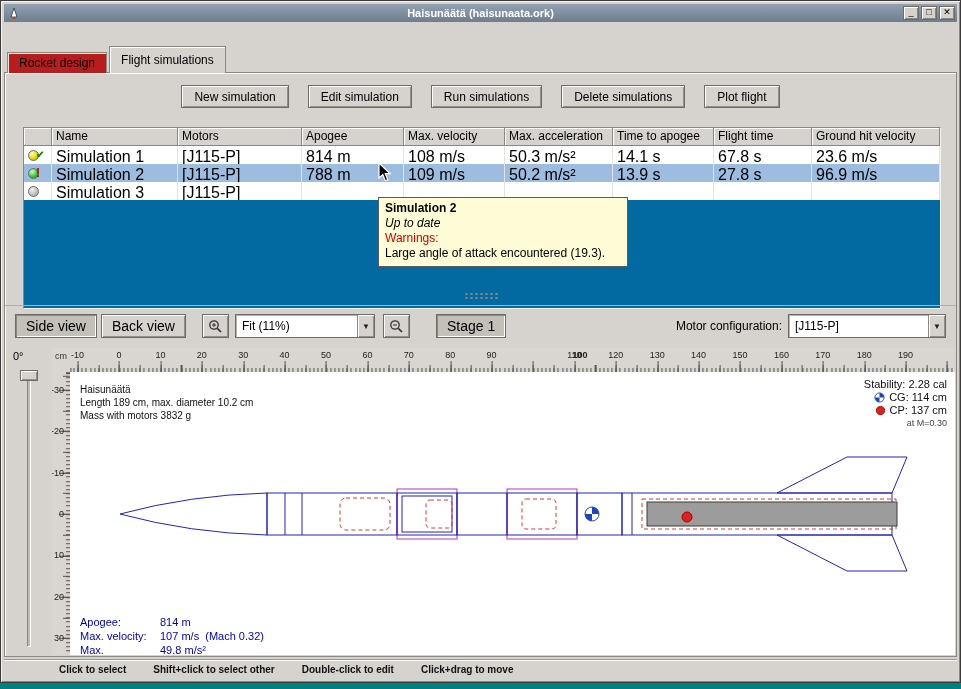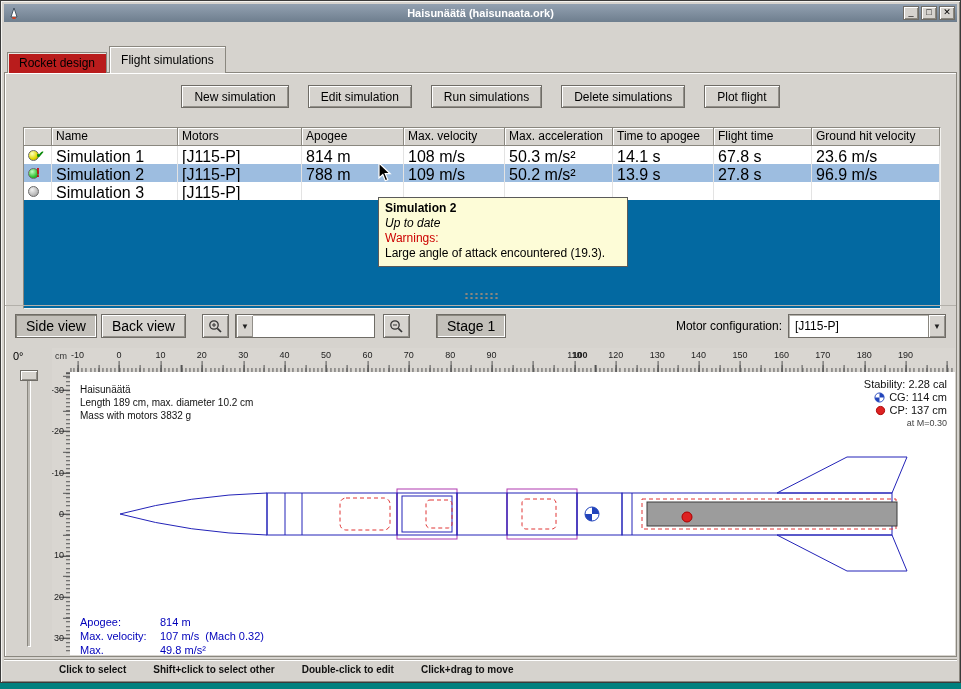--- a/index.html
+++ b/index.html
@@ -243,20 +243,21 @@
         <button class="tb-btn icon-btn">
           <svg width="15" height="15" viewBox="0 0 15 15">
             <circle cx="6" cy="6" r="4.2" fill="none" stroke="#333" stroke-width="1.3"></circle>
             <line x1="9.3" y1="9.3" x2="13" y2="13" stroke="#333" stroke-width="1.7"></line>
             <line x1="4" y1="6" x2="8" y2="6" stroke="#333" stroke-width="1"></line>
             <line x1="6" y1="4" x2="6" y2="8" stroke="#333" stroke-width="1"></line>
           </svg>
         </button>
         <span class="sp6"></span>
         <div class="combo zoom-combo">
+          <span class="val">Fit (11%)</span>
           <span class="arrow">▼</span>
         </div>
         <span class="sp8"></span>
         <button class="tb-btn icon-btn">
           <svg width="15" height="15" viewBox="0 0 15 15">
             <circle cx="6" cy="6" r="4.2" fill="none" stroke="#333" stroke-width="1.3"></circle>
             <line x1="9.3" y1="9.3" x2="13" y2="13" stroke="#333" stroke-width="1.7"></line>
             <line x1="4" y1="6" x2="8" y2="6" stroke="#333" stroke-width="1"></line>
           </svg>
         </button>

